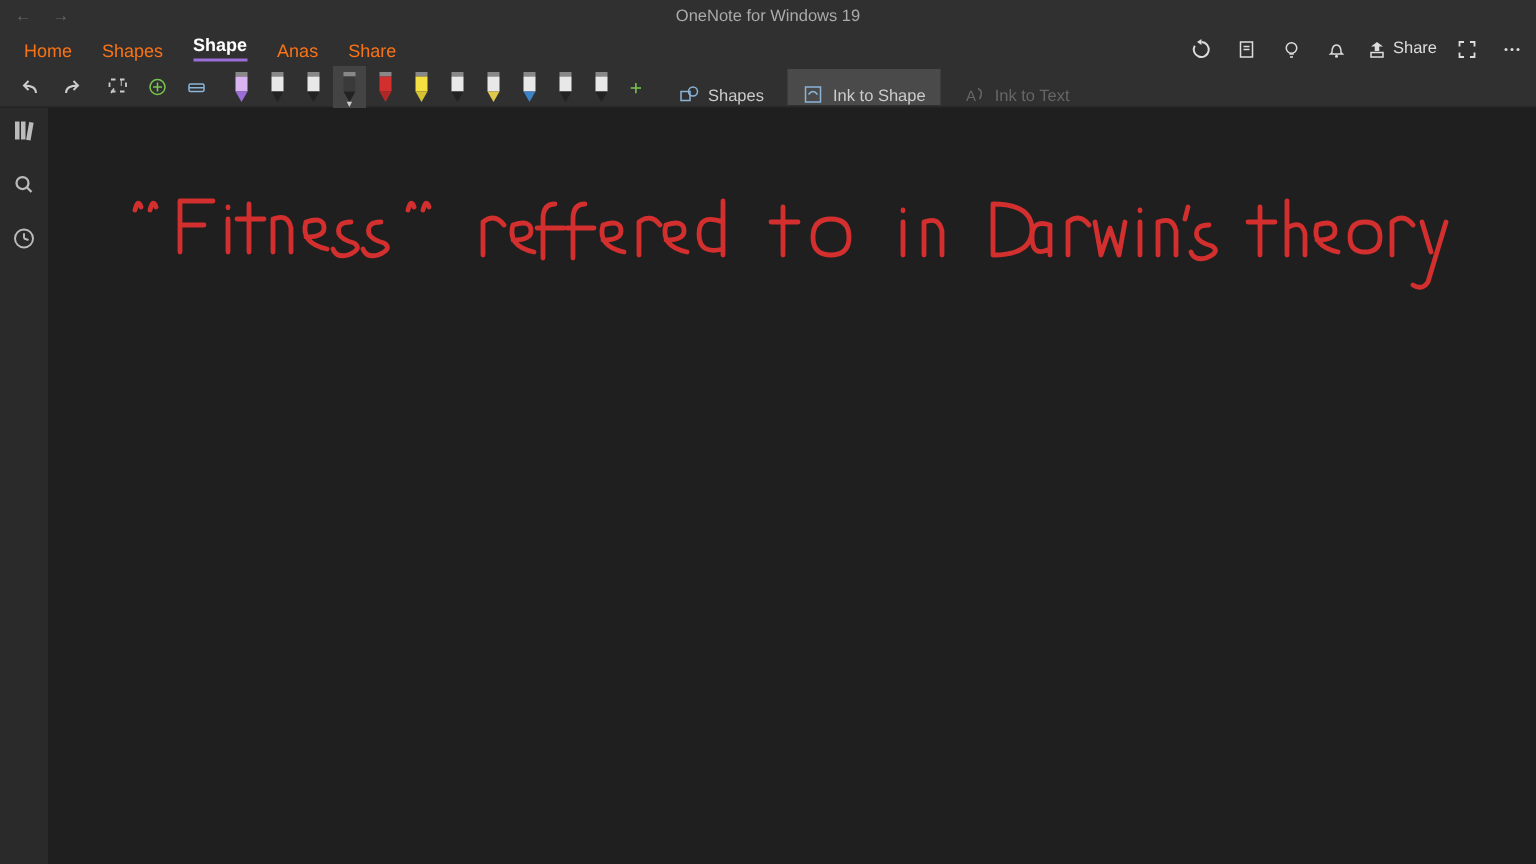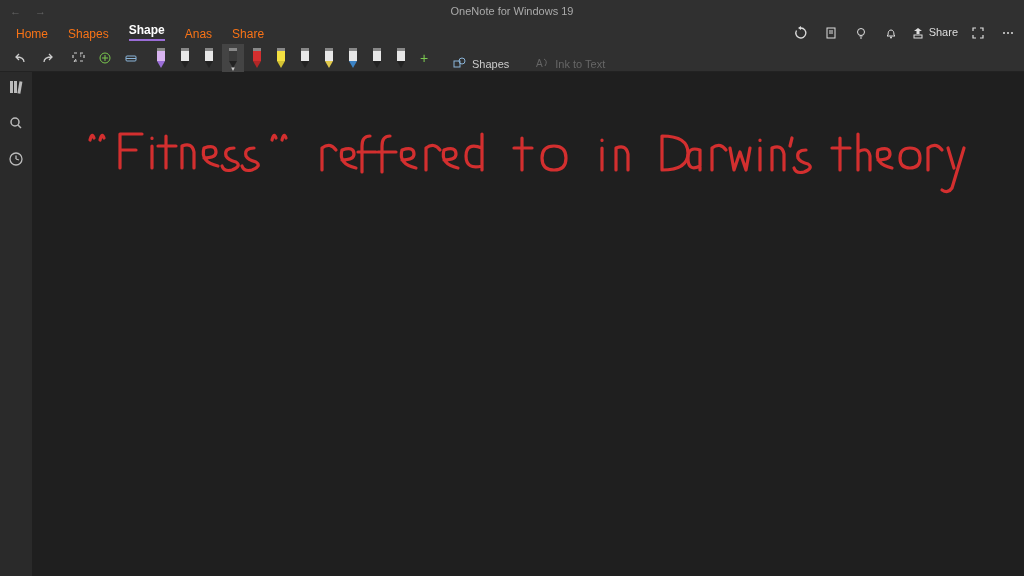--- a/index.html
+++ b/index.html
@@ -233,20 +233,29 @@
 
   <div class="ribbon-labeled">
     <span class="ribbon-ic">
       <svg width="14" height="14">
           <rect x="2" y="5" width="6" height="6" stroke="#8ab4d8" fill="none"></rect>
           <circle cx="10" cy="5" r="3" stroke="#8ab4d8" fill="none"></circle>
         </svg>
     </span>
     <span>Shapes</span>
   </div>
+  <div class="ribbon-labeled active">
+    <span class="ribbon-ic">
+      <svg width="14" height="14">
+          <rect x="2" y="2" width="10" height="10" stroke="#8ab4d8" fill="none"></rect>
+          <path d="M4 7 Q7 3 10 7" stroke="#8ab4d8" fill="none"></path>
+        </svg>
+    </span>
+    <span>Ink to Shape</span>
+  </div>
   <div class="ribbon-labeled disabled">
     <span class="ribbon-ic">
       <svg width="14" height="14">
           <text x="1" y="11" font-size="10" fill="#666">A</text>
           <path d="M9 3 Q13 5 10 10" stroke="#666" fill="none"></path>
         </svg>
     </span>
     <span>Ink to Text</span>
   </div>
 </div>

